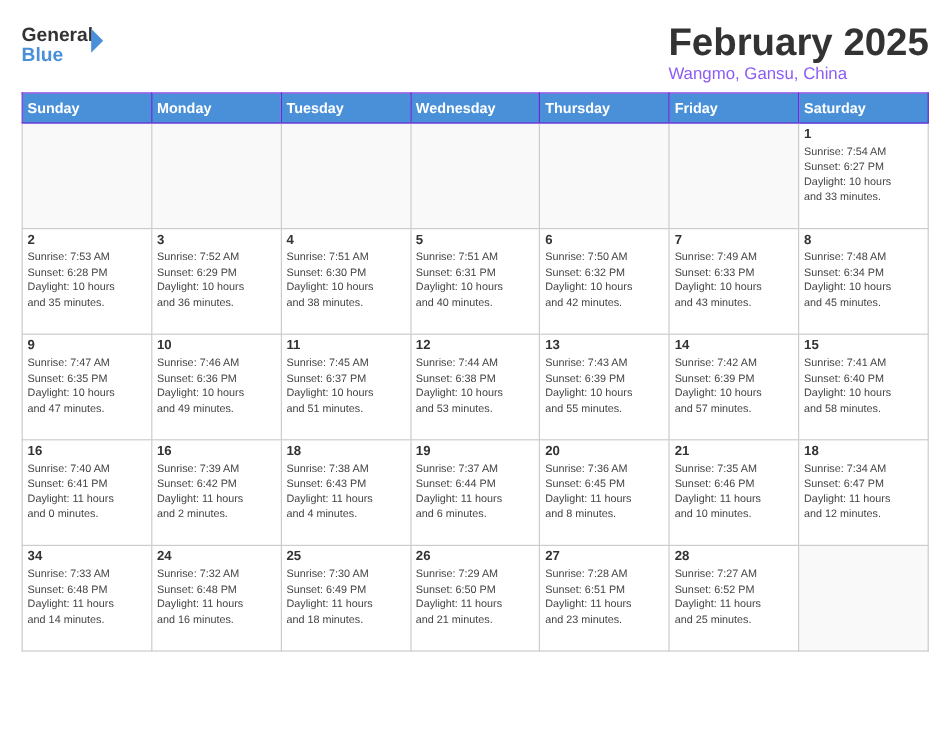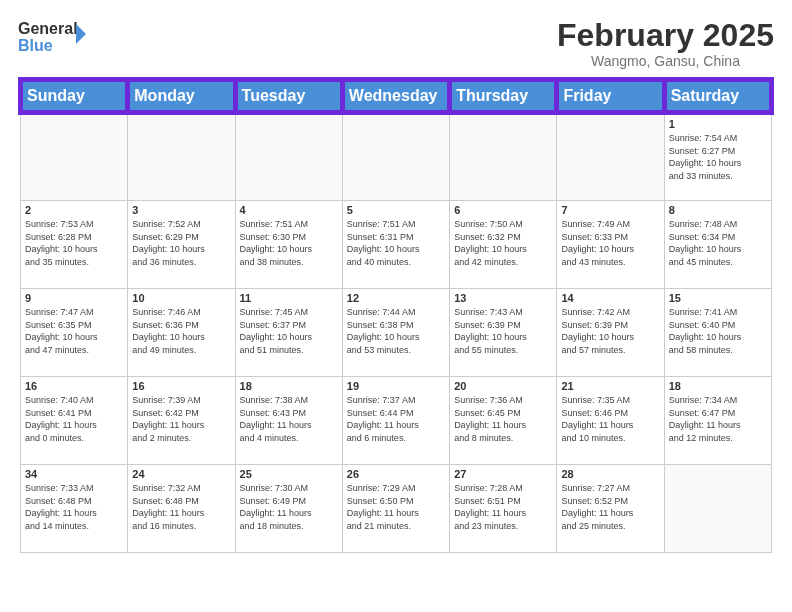--- a/index.html
+++ b/index.html
@@ -22,47 +22,47 @@
       justify-content: space-between;
       align-items: flex-start;
       margin-bottom: 8px;
     }
     .logo {
       display: flex;
       align-items: center;
       gap: 4px;
     }
     .title-block {
-      text-align: center;
+      text-align: left;
     }
     .month-title {
       font-size: 32px;
       font-weight: bold;
       color: #333;
       line-height: 1.1;
     }
     .location {
       font-size: 14px;
-      color: #737373;
+      color: #8b5cf6;
     }
     .calendar {
       flex: 1;
       border: 1px solid #ccc;
       border-collapse: collapse;
       width: 100%;
       table-layout: fixed;
     }
     .calendar th {
       background-color: #4a90d9;
       color: #fff;
-      font-size: 16px;
+      font-size: 12px;
       font-weight: bold;
       padding: 5px 4px;
       text-align: left;
-      border: 5px solid #6d28d9;
+      border: 1px solid #6d28d9;
     }
     .calendar td {
       border: 1px solid #ccc;
       vertical-align: top;
       padding: 3px 4px;
       font-size: 9.5px;
       color: #333;
       height: 88px;
     }
     .calendar td.empty {

